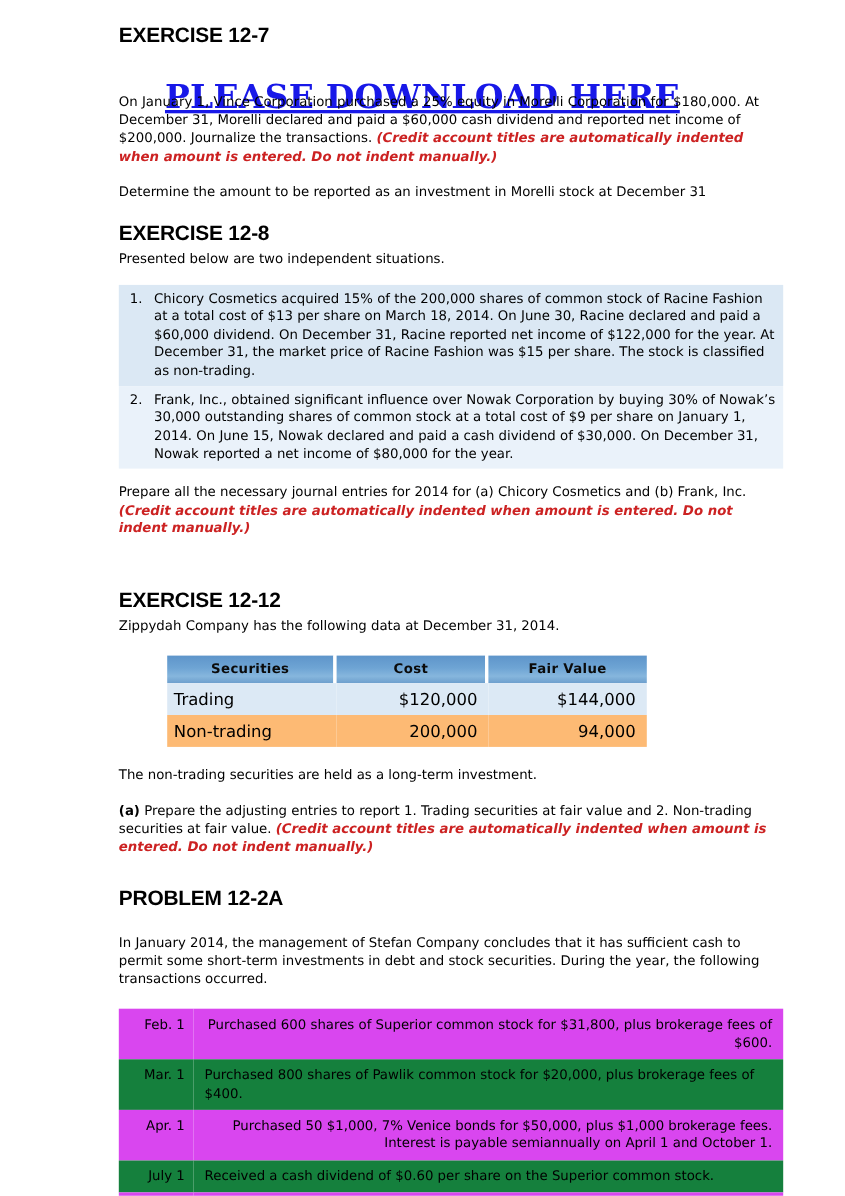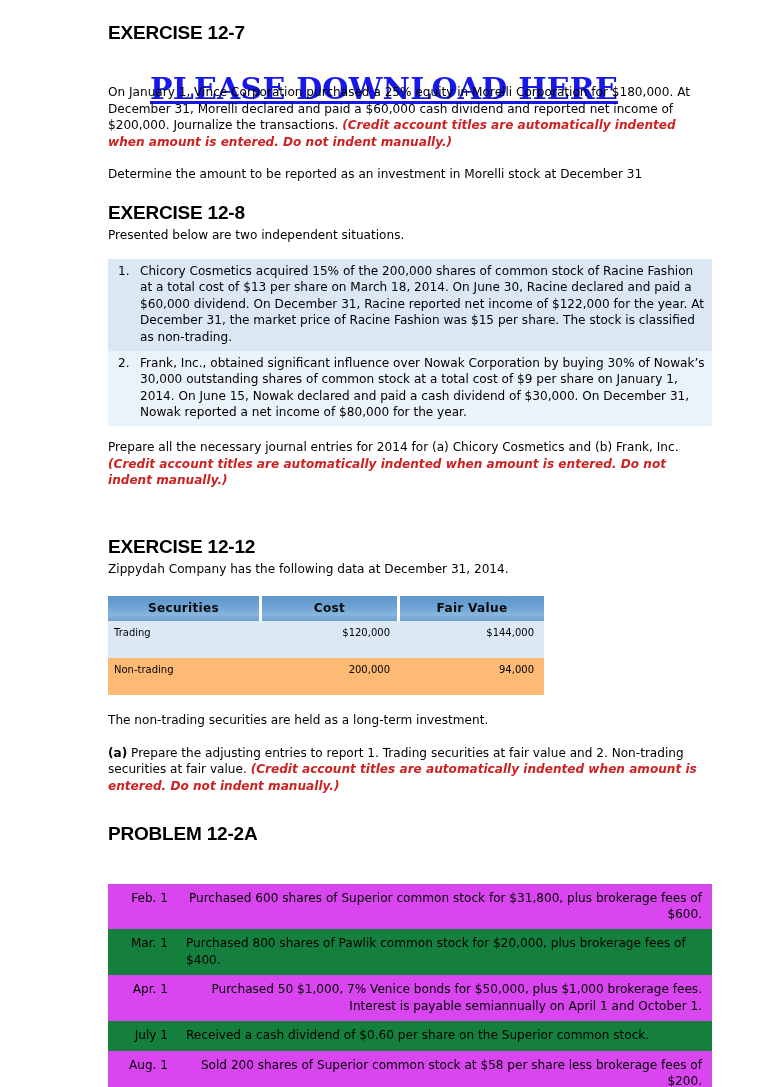--- a/index.html
+++ b/index.html
@@ -98,35 +98,36 @@
     flex: 1 1 auto;
   }
 
   
   table.sec-table {
     border-collapse: separate;
     border-spacing: 0;
     width: 436px;
     font-size: 12.1px;
     table-layout: fixed;
+    margin-left: 44px;
   }
   table.sec-table th {
     background: linear-gradient(to bottom, #5e95ca 0%, #6ea4d4 45%, #86b6dd 75%, #6d9fcd 100%);
     color: #0b0b0b;
     font-weight: bold;
     font-size: 12.1px;
     text-align: center;
     padding: 5px 0 6px 0;
     border-right: 3px solid #ffffff;
     letter-spacing: 0.3px;
   }
   table.sec-table th:last-child { border-right: none; }
   table.sec-table td {
-    padding: 6px 10px 20px 6px;
-    font-size: 10px;
+    padding: 6px 10px 5px 6px;
+    font-size: 15px;
   }
   table.sec-table tr.r0 td { background: #dce9f5; }
   table.sec-table tr.r1 td { background: #fdba74; }
   table.sec-table td.num { text-align: right; }
   .col-sec { width: 154px; }
   .col-cost { width: 138px; }
   .col-fv { width: 144px; }
 
   
   table.trans-table {
@@ -231,20 +232,21 @@
     <div style="height:17px;"></div>
     <p class="body">The non-trading securities are held as a long-term investment.</p>
 
     <div style="height:16px;"></div>
     <p class="body"><span class="bold">(a)</span><span> Prepare the adjusting entries to report 1. Trading securities at fair value and 2. Non-trading securities at fair value. </span><span class="red">(Credit account titles are automatically indented when amount is entered. Do not indent manually.)</span></p>
 
     <div style="height:28px;"></div>
     <h2 class="section-head">PROBLEM 12-2A</h2>
 
     <div style="height:20px;"></div>
+    <p class="body">In January 2014, the management of Stefan Company concludes that it has sufficient cash to permit some short-term investments in debt and stock securities. During the year, the following transactions occurred.</p>
 
     <div style="height:19px;"></div>
     <table class="trans-table">
       <tbody>
         <tr class="r0">
           <td class="date">Feb. 1</td>
           <td class="desc">Purchased 600 shares of Superior common stock for $31,800, plus brokerage fees of $600.</td>
         </tr>
         <tr class="r1">
           <td class="date">Mar. 1</td>

